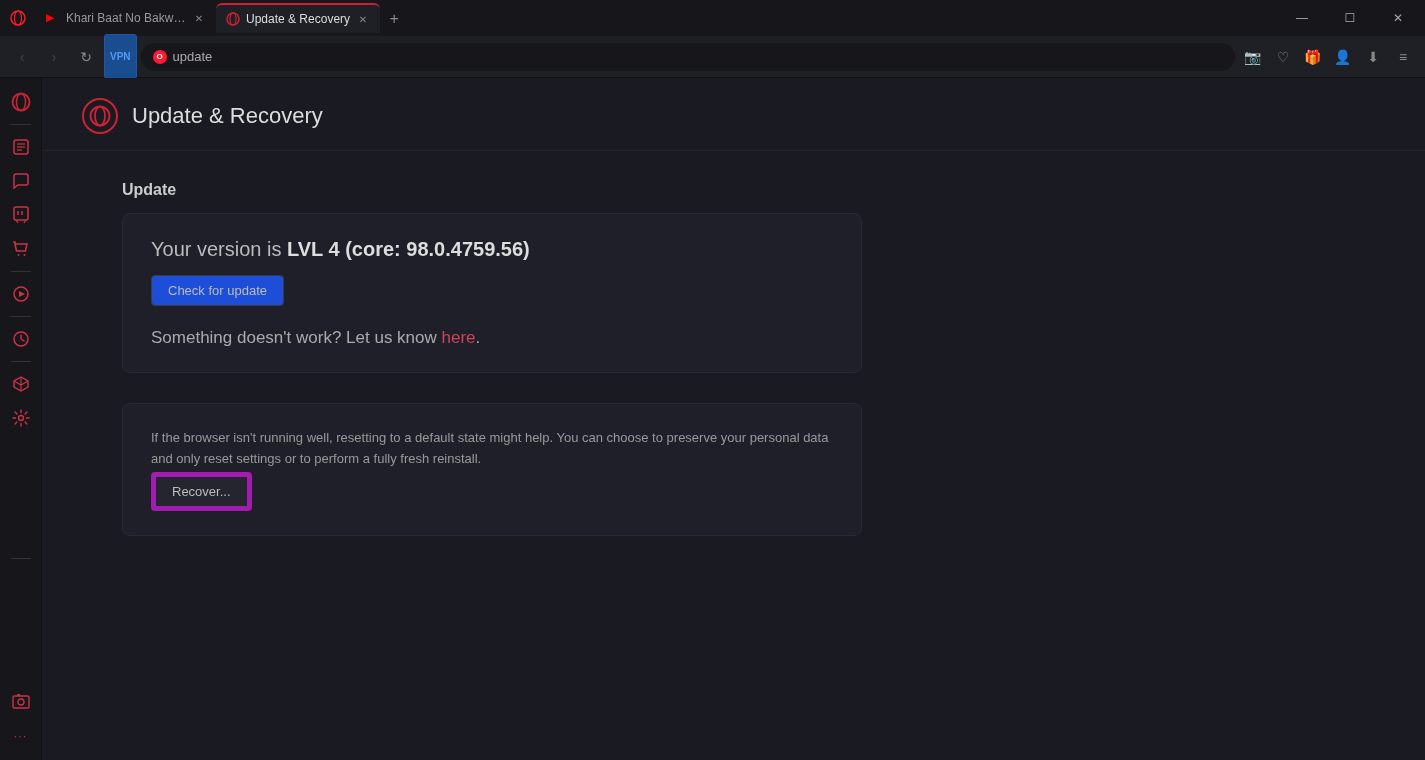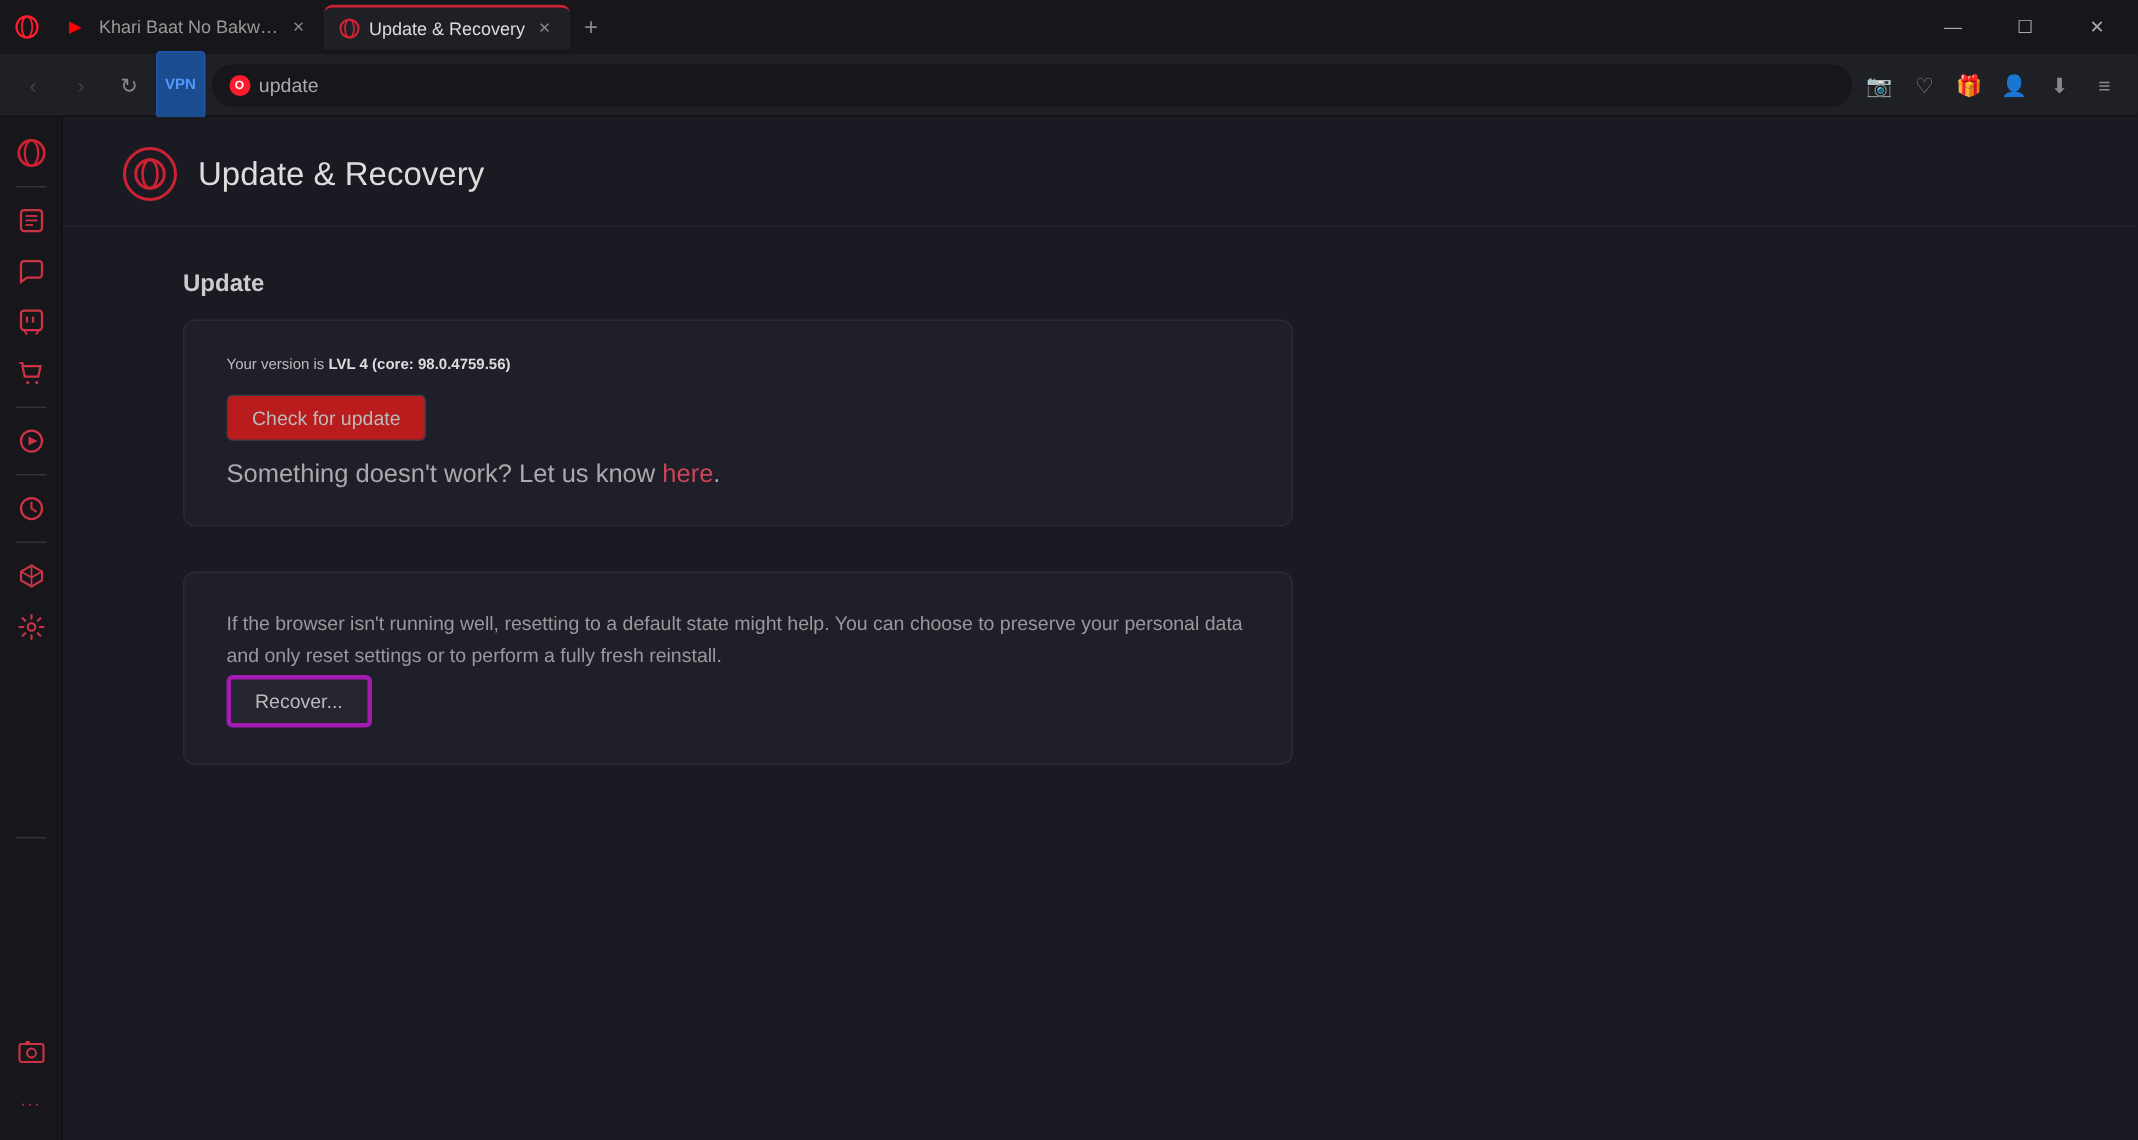--- a/index.html
+++ b/index.html
@@ -244,41 +244,41 @@
       margin-bottom: 14px;
     }
     .card {
       background: #1f1f2a;
       border: 1px solid #2a2a35;
       border-radius: 8px;
       padding: 24px 28px;
       margin-bottom: 30px;
     }
     .version-text {
-      font-size: 10px;
+      font-size: 20px;
       color: #bbb;
       margin-bottom: 14px;
     }
     .version-text strong {
       color: #ddd;
     }
     .checking-text {
       font-size: 13px;
       color: #7799cc;
       margin-bottom: 18px;
     }
     .btn-check {
-      background: #b91c1c;
+      background: #1d4ed8;
       color: #bbb;
       border: 1px solid #3a3a48;
       border-radius: 4px;
       padding: 7px 16px;
       font-size: 13px;
       cursor: pointer;
-      margin-bottom: 12px;
+      margin-bottom: 22px;
     }
     .support-text {
       font-size: 17px;
       color: #aaa;
     }
     .support-link {
       color: #cc4455;
       text-decoration: none;
     }
 
@@ -293,21 +293,21 @@
     }
     .reset-desc {
       font-size: 13px;
       color: #999;
       line-height: 1.6;
       margin-bottom: 2px;
     }
     .btn-recover {
       background: #252530;
       color: #bbb;
-      border: 3px solid #a21caf;
+      border: 5px solid #a21caf;
       border-radius: 4px;
       padding: 7px 16px;
       font-size: 13px;
       cursor: pointer;
     }
 
     
     svg { display: block; }
   </style>
 </head>

